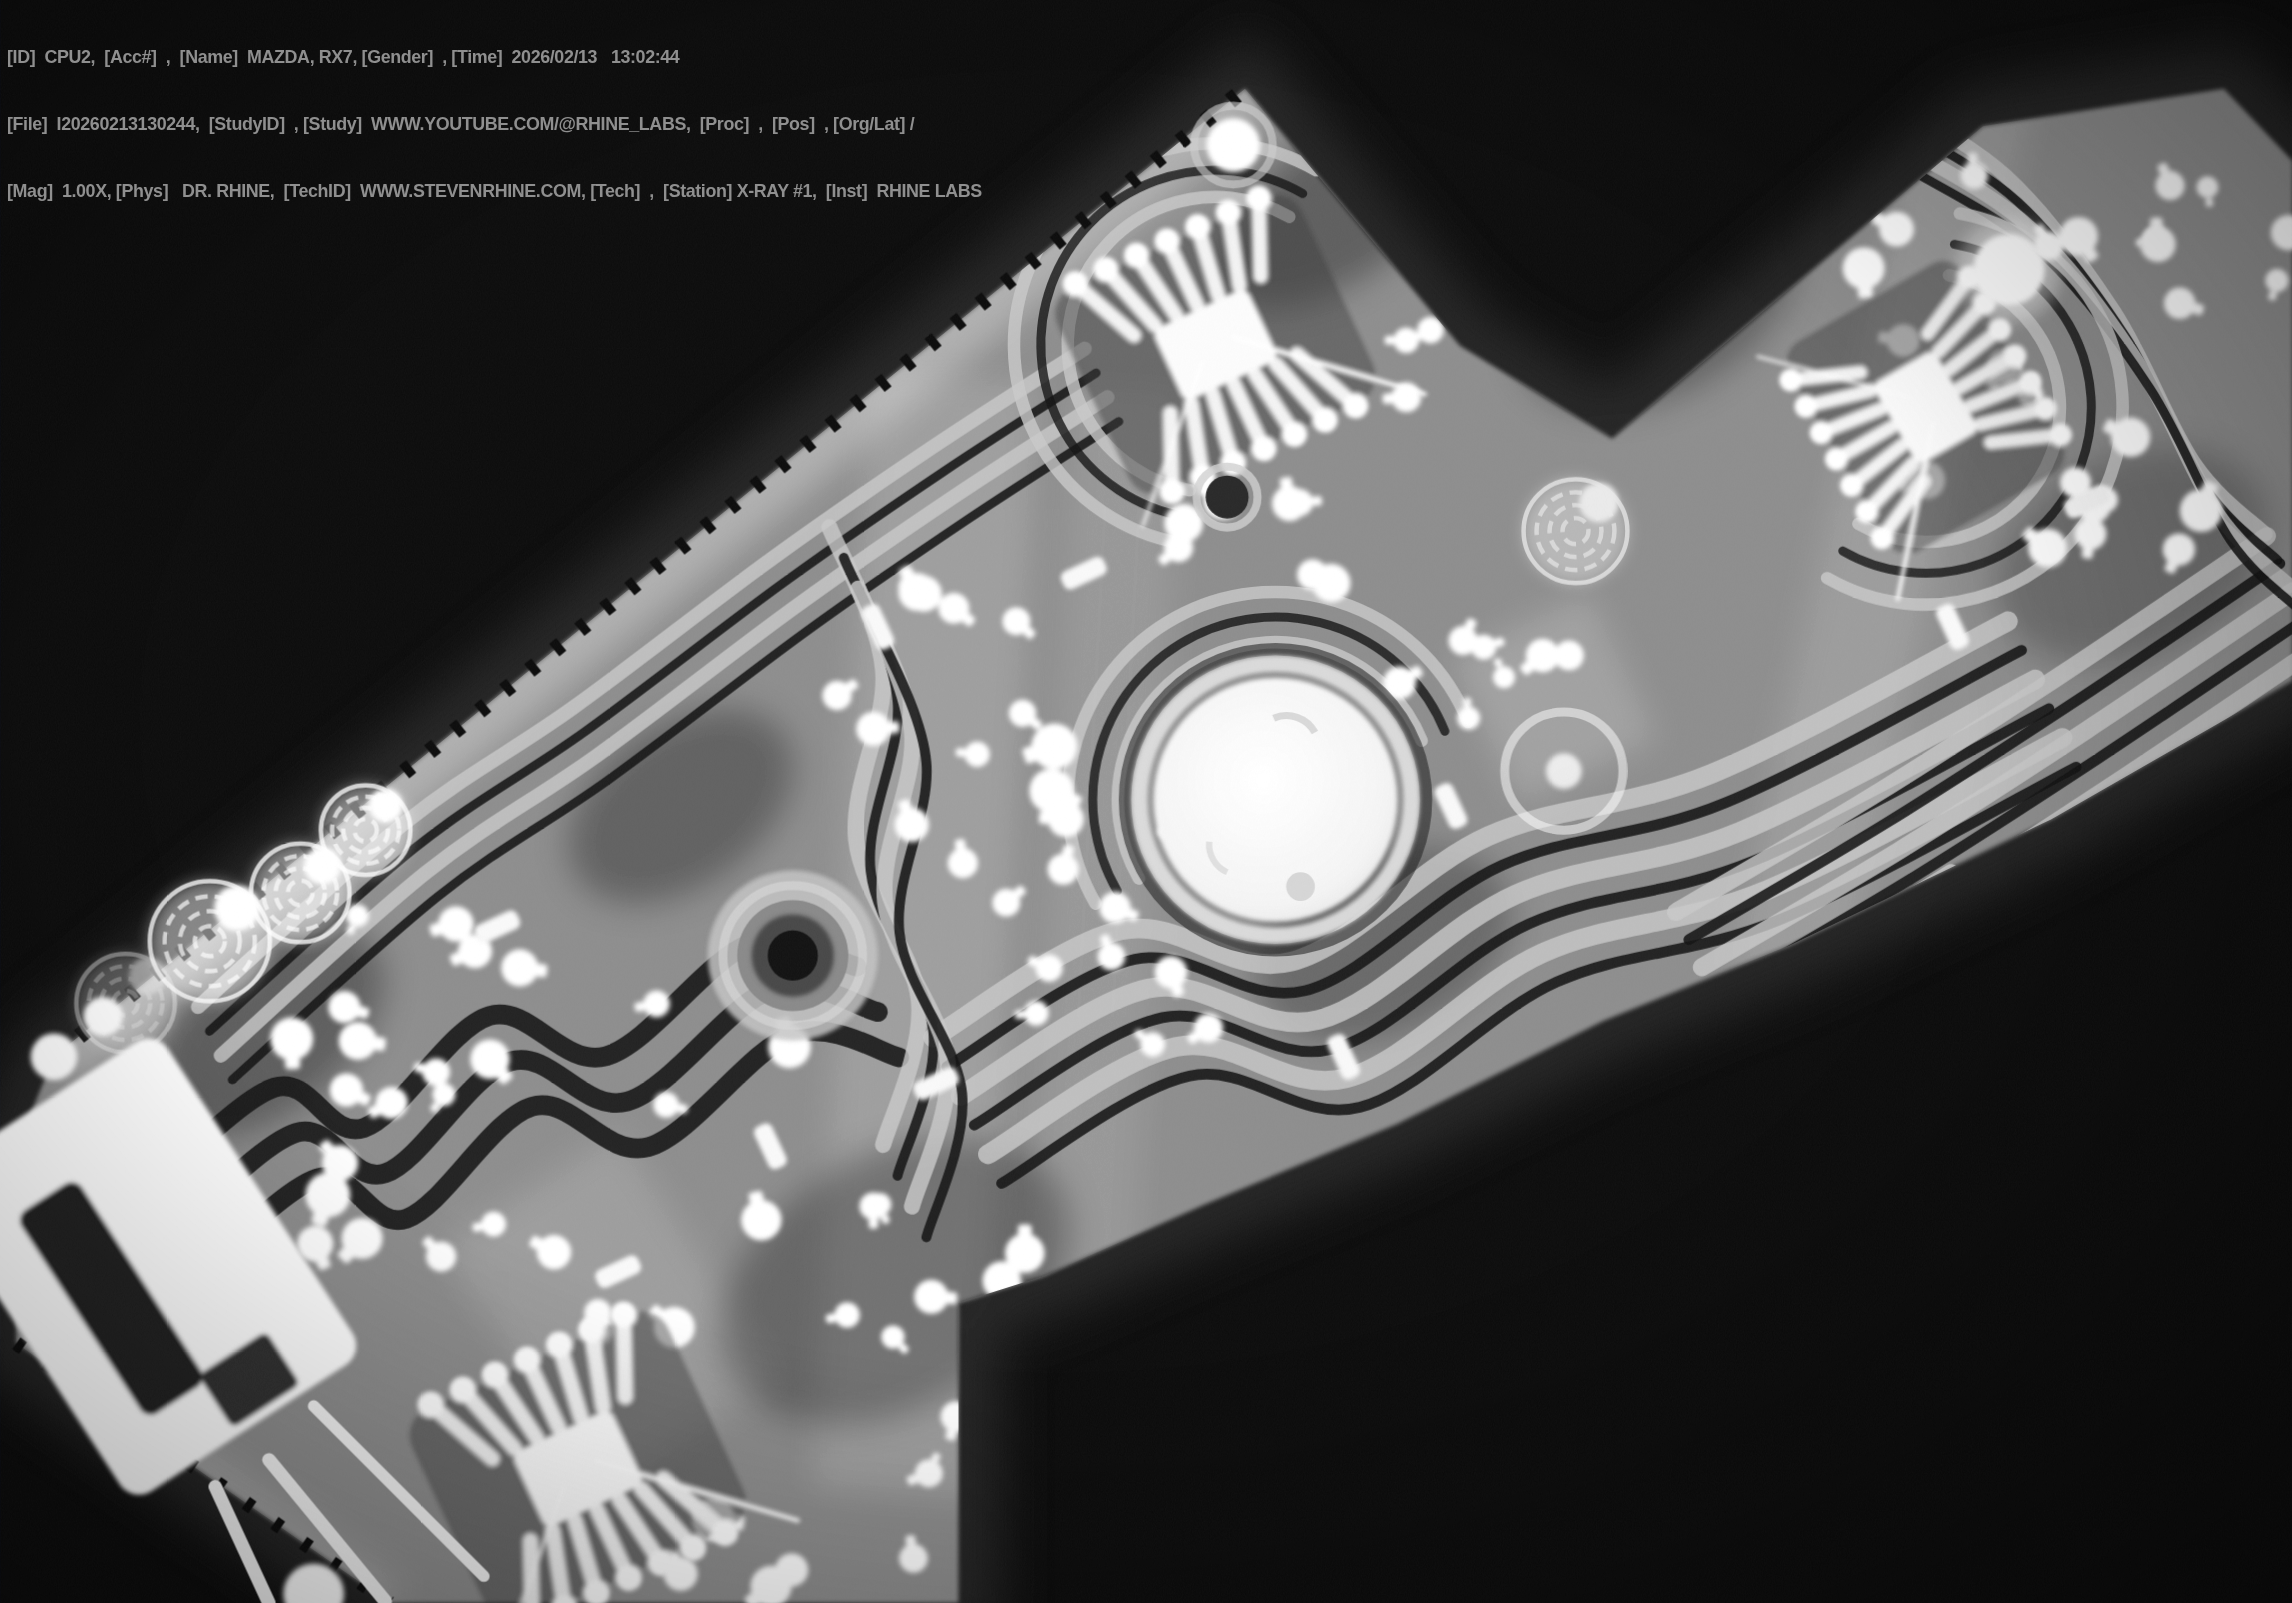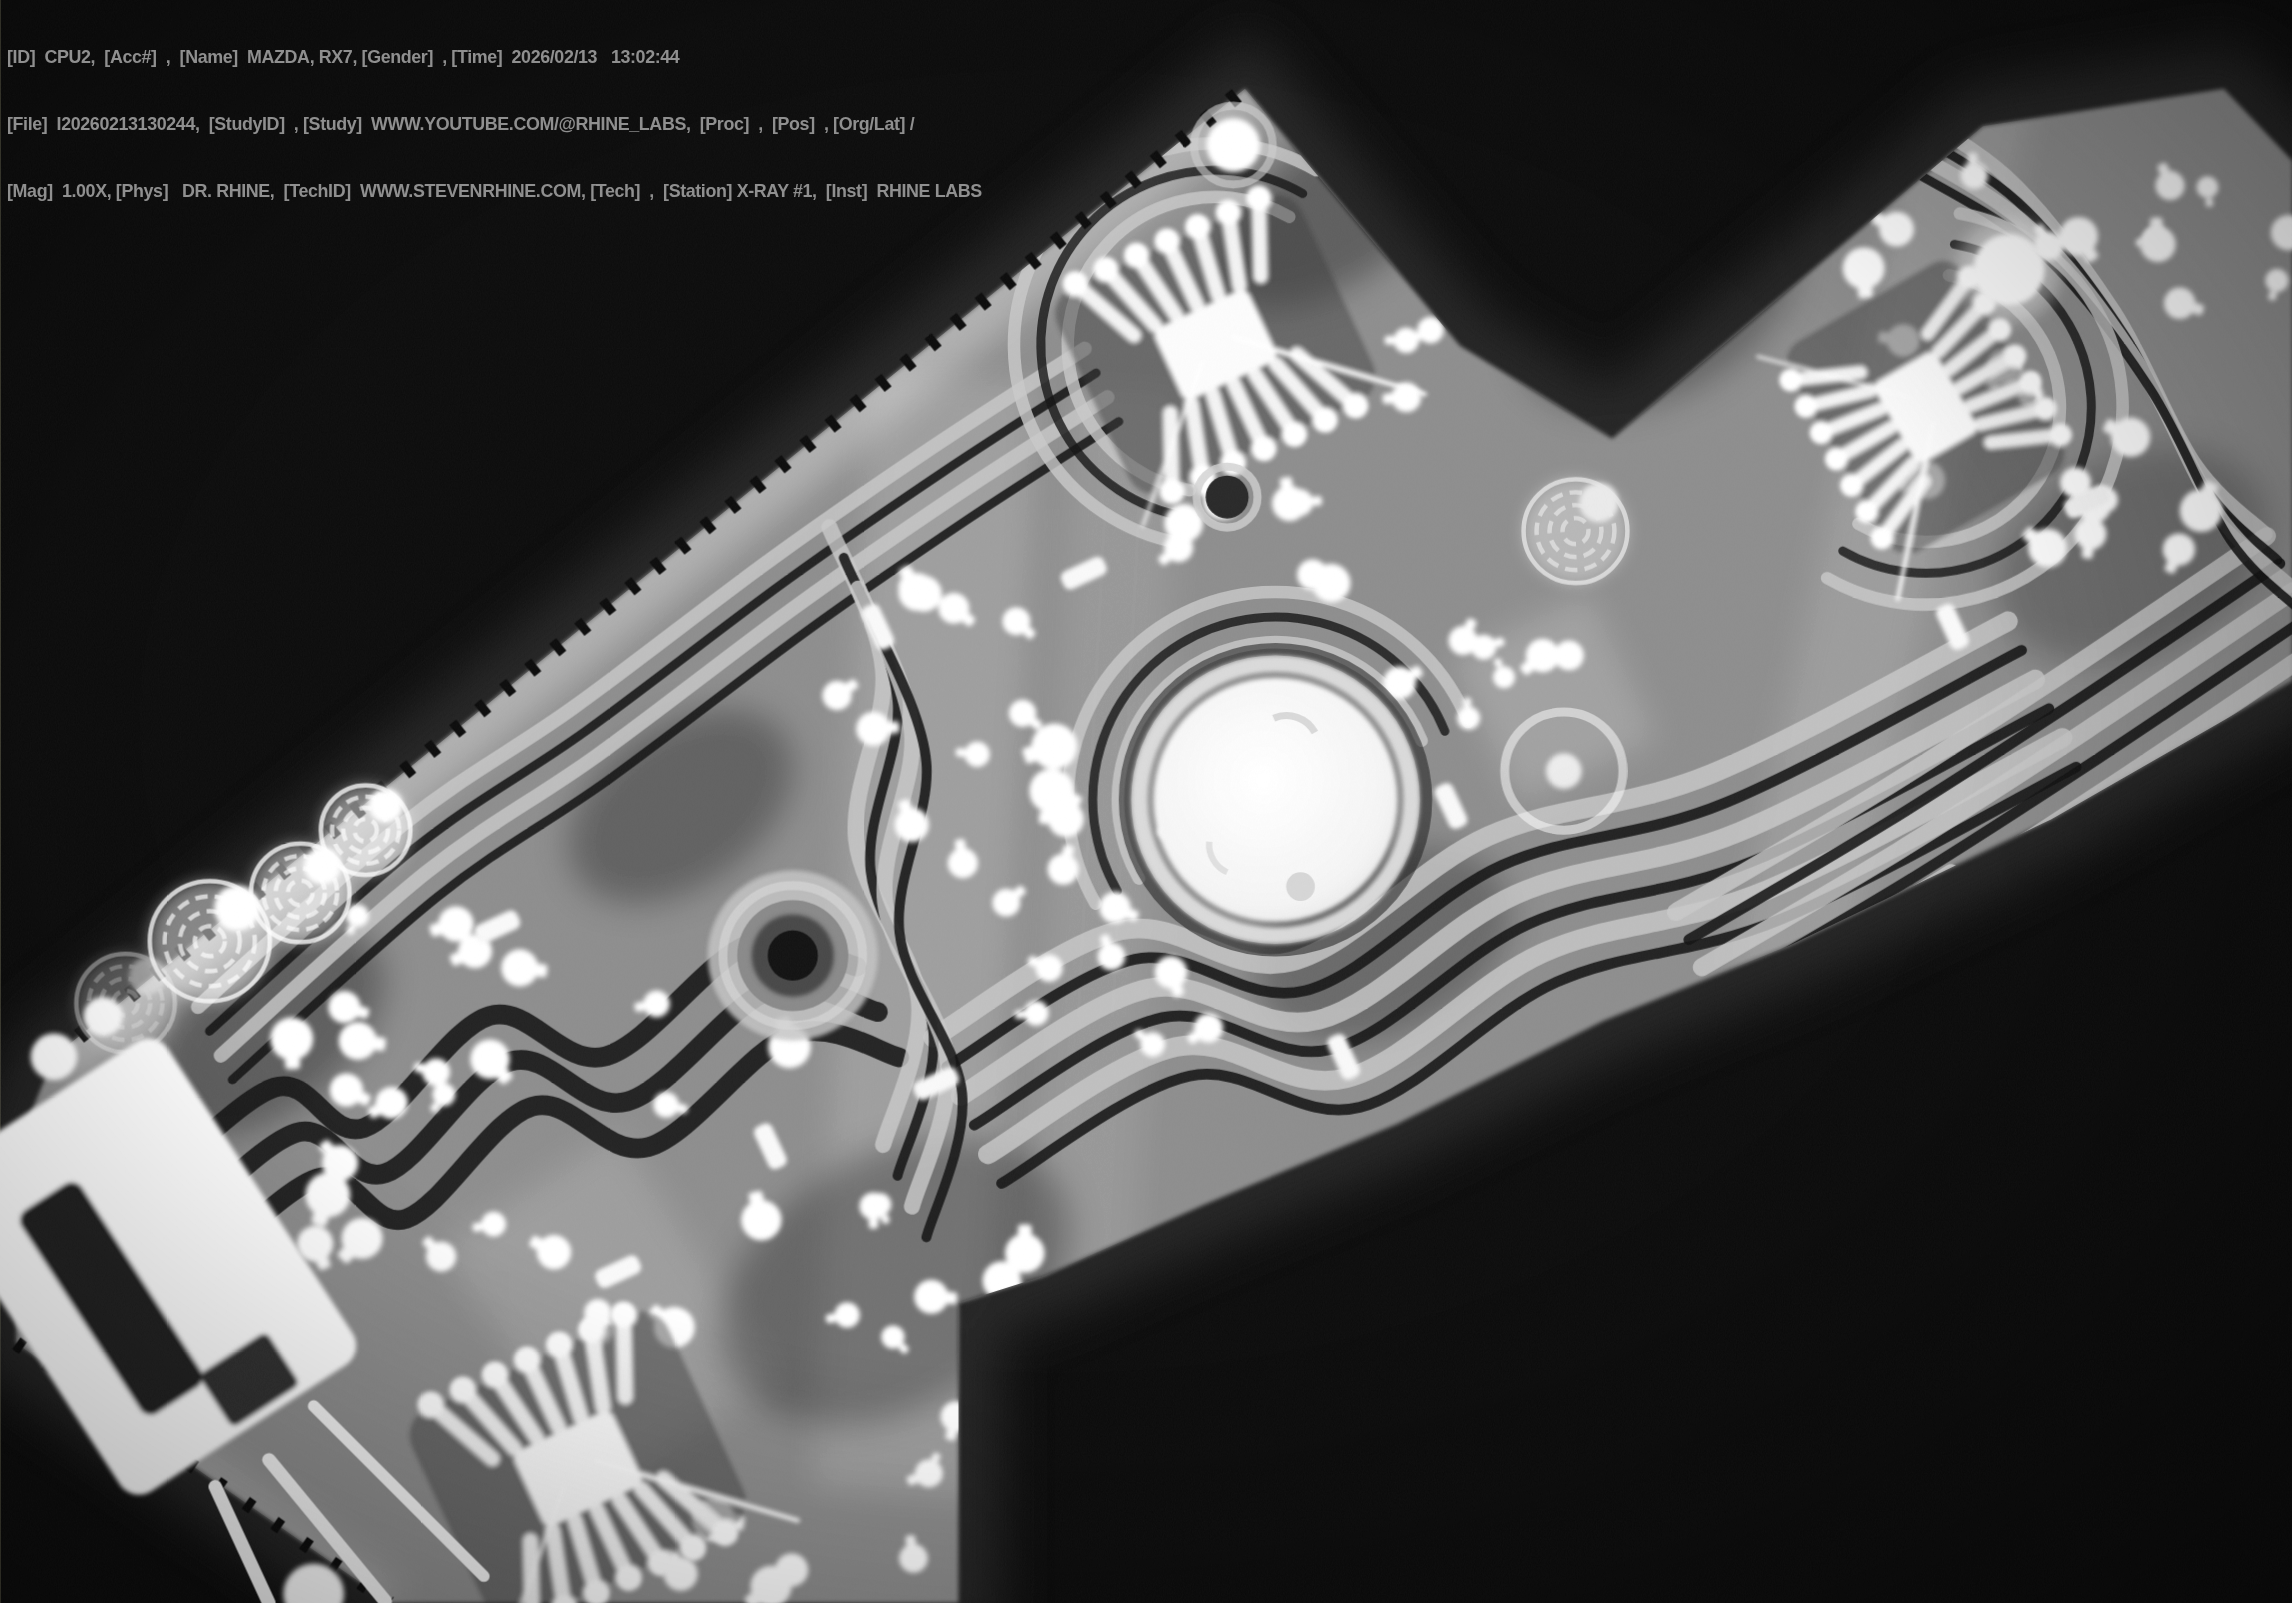--- a/index.html
+++ b/index.html
@@ -1,18 +1,18 @@
 <!DOCTYPE html>
 <html style="font-size:14.3px"><head>
 <meta charset="utf-8">
 <style>
   html,body{margin:0;padding:0;background:#000;}
   .stage{
     position:relative;width:2293px;height:1603px;overflow:hidden;
-    background:#fef9c3;font-family:"Liberation Sans",sans-serif;
+    background:#0f172a;font-family:"Liberation Sans",sans-serif;
   }
   .xray{position:absolute;left:0;top:0;filter:blur(0.5px) contrast(1.02);}
   .vignette{
     position:absolute;inset:0;pointer-events:none;z-index:4;
     background:radial-gradient(ellipse at 46% 45%, rgba(0,0,0,0) 52%, rgba(0,0,0,0.40) 100%);
   }
   .overlay{
     position:absolute;top:0.9px;left:7.2px;z-index:6;
     font-weight:700;font-size:19px;line-height:22.4px;
     white-space:pre;letter-spacing:-0.4px;

